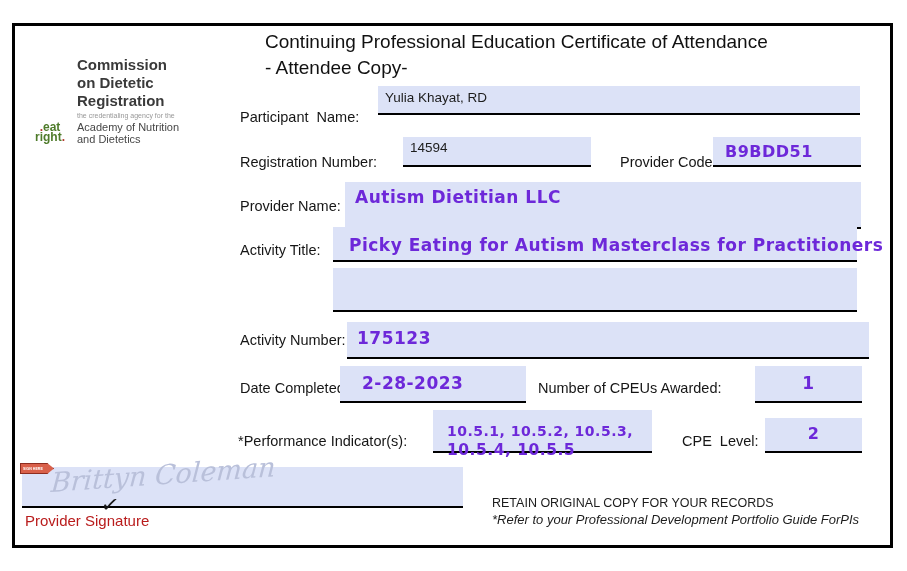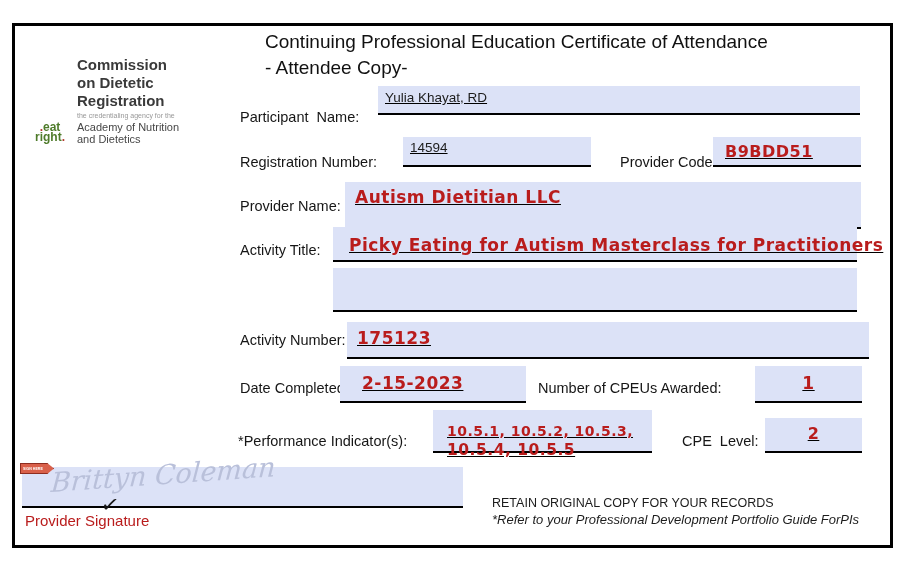--- a/index.html
+++ b/index.html
@@ -4,24 +4,24 @@
 <style>
   html,body{margin:0;padding:0;background:#fff;}
   #page{position:relative;width:907px;height:571px;background:#ffffff;overflow:hidden;
         font-family:"Liberation Sans", sans-serif;}
   #certificate{position:absolute;left:12px;top:23px;width:881px;height:525px;
                border:3px solid #000;box-sizing:border-box;background:#fff;}
   
   .lbl{position:absolute;font-size:14.5px;color:#161616;white-space:pre;}
   
   .fld{position:absolute;background:#dce2f7;border-bottom:2px solid #000;
-       box-sizing:border-box;overflow:visible;text-decoration:underline;}
+       box-sizing:border-box;overflow:visible;}
   .val-black{font-family:"Liberation Sans", sans-serif;font-size:13.5px;color:#1d1d1d;
              display:block;white-space:nowrap;}
-  .val-gray{font-family:"DejaVu Sans", sans-serif;font-weight:bold;color:#b91c1c;
+  .val-gray{font-family:"DejaVu Sans", sans-serif;font-weight:bold;color:#6d28d9;
             display:block;white-space:nowrap;letter-spacing:.5px;}
   
   .title-line{position:absolute;left:250px;width:610px;text-align:left;
               font-size:19px;color:#111;}
   
   .logo-org{position:absolute;left:62px;top:30px;font-size:15px;font-weight:bold;
             line-height:18px;color:#3a3a3a;}
   .logo-tag{position:absolute;left:62px;top:86px;font-size:7px;color:#989898;}
   .logo-academy{position:absolute;left:62px;top:95px;font-size:11px;line-height:12px;
                 color:#474747;}
@@ -90,21 +90,21 @@
     </div>
     <div class="fld" style="left:318px;top:242px;width:524px;height:44px"></div>
 
     <div class="lbl" style="left:225px;top:306px">Activity Number:</div>
     <div class="fld" style="left:332px;top:296px;width:522px;height:37px">
       <span class="val-gray" style="font-size:17px;padding:6px 0 0 10px">175123</span>
     </div>
 
     <div class="lbl" style="left:225px;top:354px">Date Completed:</div>
     <div class="fld" style="left:325px;top:340px;width:186px;height:37px">
-      <span class="val-gray" style="font-size:17px;padding:7px 0 0 22px">2-15-2023</span>
+      <span class="val-gray" style="font-size:17px;padding:7px 0 0 22px">2-28-2023</span>
     </div>
     <div class="lbl" style="left:523px;top:354px">Number of CPEUs Awarded:</div>
     <div class="fld" style="left:740px;top:340px;width:107px;height:37px;text-align:center">
       <span class="val-gray" style="font-size:17px;padding-top:7px">1</span>
     </div>
 
     <div class="lbl" style="left:223px;top:407px">*Performance Indicator(s):</div>
     <div class="fld" style="left:418px;top:384px;width:219px;height:43px">
       <span class="val-gray" style="font-size:14px;line-height:19px;padding:12px 0 0 14px">10.5.1, 10.5.2, 10.5.3,</span>
       <span class="val-gray" style="font-size:15.5px;line-height:19px;padding:0 0 0 14px">10.5.4, 10.5.5</span>

